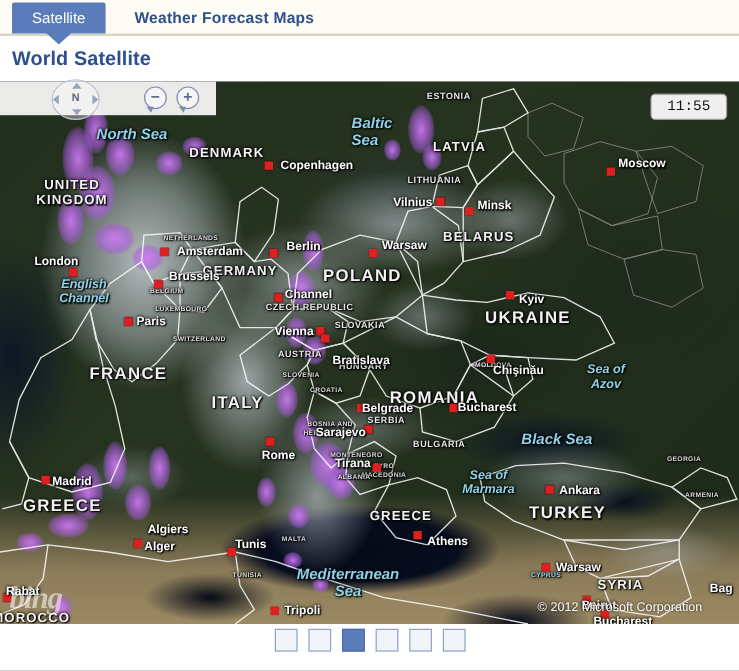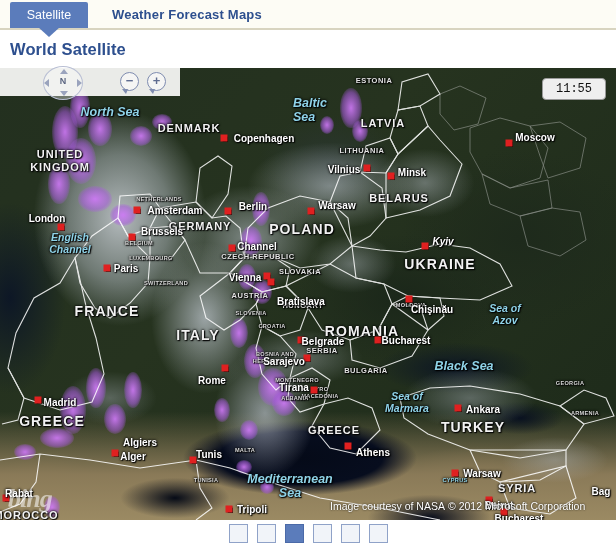--- a/index.html
+++ b/index.html
@@ -482,31 +482,31 @@
       <div class="lbl city" style="left:301px;top:233px;">Bratislava</div>
       <span class="marker" style="left:311px;top:143px;"></span>
       <div class="lbl city" style="left:337px;top:137px;">Warsaw</div>
       <span class="marker" style="left:367px;top:100px;"></span>
       <div class="lbl city" style="left:344px;top:101px;">Vilnius</div>
       <span class="marker" style="left:391px;top:108px;"></span>
       <div class="lbl city" style="left:412px;top:104px;">Minsk</div>
       <span class="marker" style="left:509px;top:75px;"></span>
       <div class="lbl city" style="left:535px;top:69px;">Moscow</div>
       <span class="marker" style="left:425px;top:178px;"></span>
-      <div class="lbl city" style="left:443px;top:173px;font-style:italic;">Kyiv</div>
+      <div class="lbl city" style="left:443px;top:182px;">Kyiv</div>
       <span class="marker" style="left:409px;top:231px;"></span>
       <div class="lbl city" style="left:432px;top:241px;">Chişinău</div>
       <span class="marker" style="left:378px;top:272px;"></span>
       <div class="lbl city" style="left:406px;top:272px;">Bucharest</div>
       <span class="marker" style="left:301px;top:272px;"></span>
       <div class="lbl city" style="left:323px;top:273px;">Belgrade</div>
       <span class="marker" style="left:307px;top:290px;"></span>
       <div class="lbl city" style="left:284px;top:293px;">Sarajevo</div>
       <span class="marker" style="left:225px;top:300px;"></span>
-      <div class="lbl city" style="left:212px;top:312px;">Rome</div>
+      <div class="lbl city" style="left:232px;top:312px;">Rome</div>
       <span class="marker" style="left:314px;top:322px;"></span>
       <div class="lbl city" style="left:294px;top:319px;">Tirana</div>
       <span class="marker" style="left:348px;top:378px;"></span>
       <div class="lbl city" style="left:373px;top:384px;">Athens</div>
       <span class="marker" style="left:458px;top:340px;"></span>
       <div class="lbl city" style="left:483px;top:341px;">Ankara</div>
       <span class="marker" style="left:455px;top:405px;"></span>
       <div class="lbl city" style="left:482px;top:405px;">Warsaw</div>
       <span class="marker" style="left:38px;top:332px;"></span>
       <div class="lbl city" style="left:60px;top:334px;">Madrid</div>
@@ -520,21 +520,20 @@
       <span class="marker" style="left:6px;top:430px;"></span>
       <div class="lbl city sm" style="left:19px;top:425px;">Rabat</div>
       <span class="marker" style="left:489px;top:432px;"></span>
       <div class="lbl city" style="left:499px;top:437px;">Beirut</div>
       <span class="marker" style="left:504px;top:444px;"></span>
       <div class="lbl city" style="left:519px;top:450px;">Bucharest</div>
       <div class="lbl city sm" style="left:601px;top:423px;">Bag</div>
     </div>
 
     <div class="bing">bing</div>
-    <div class="attrib attrib-nasa">Image courtesy of NASA</div>
     <div class="attrib attrib-ms">© 2012 Microsoft Corporation</div>
   </div>
 
   <div class="time-box">11:55</div>
 </div>
 
 <div class="ctrl-bar"></div>
 
 <div class="compass">
   <div class="ring"></div>

